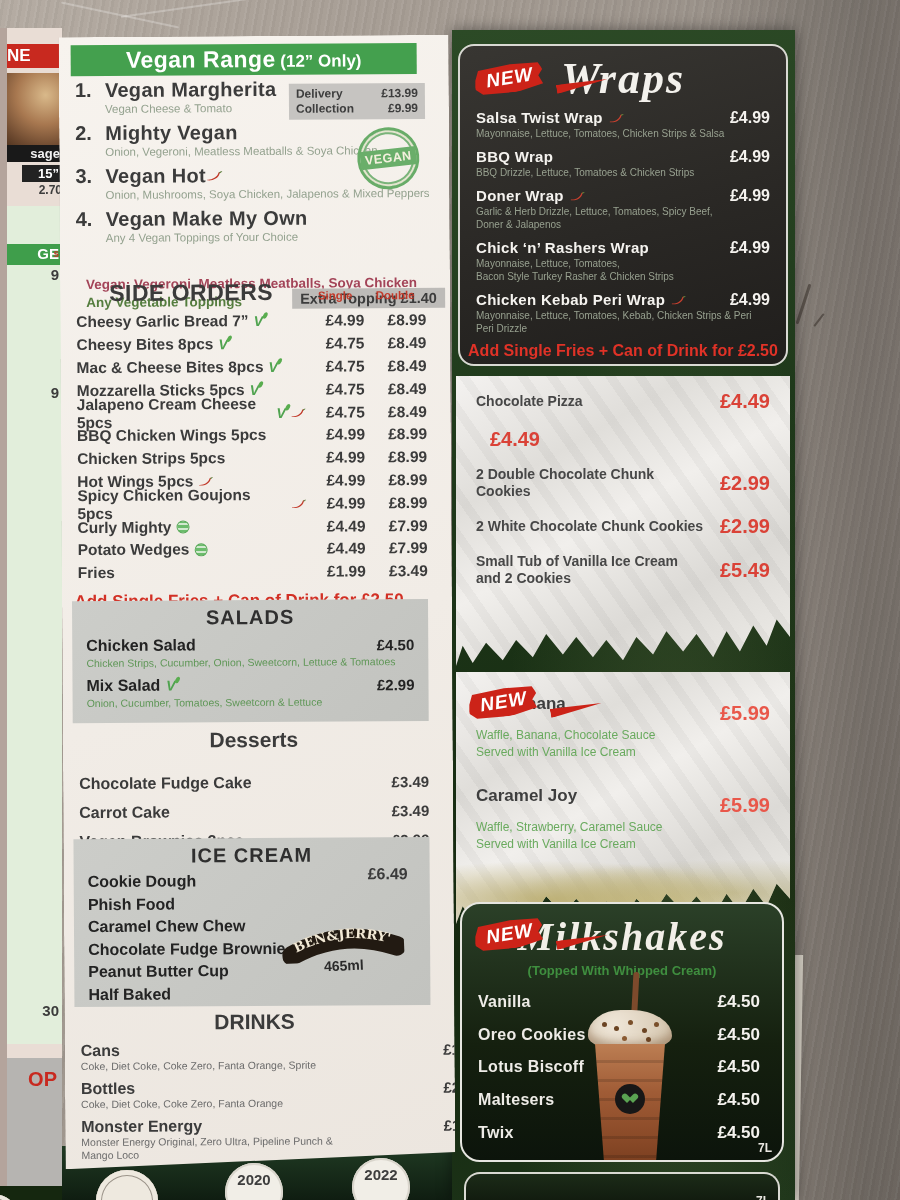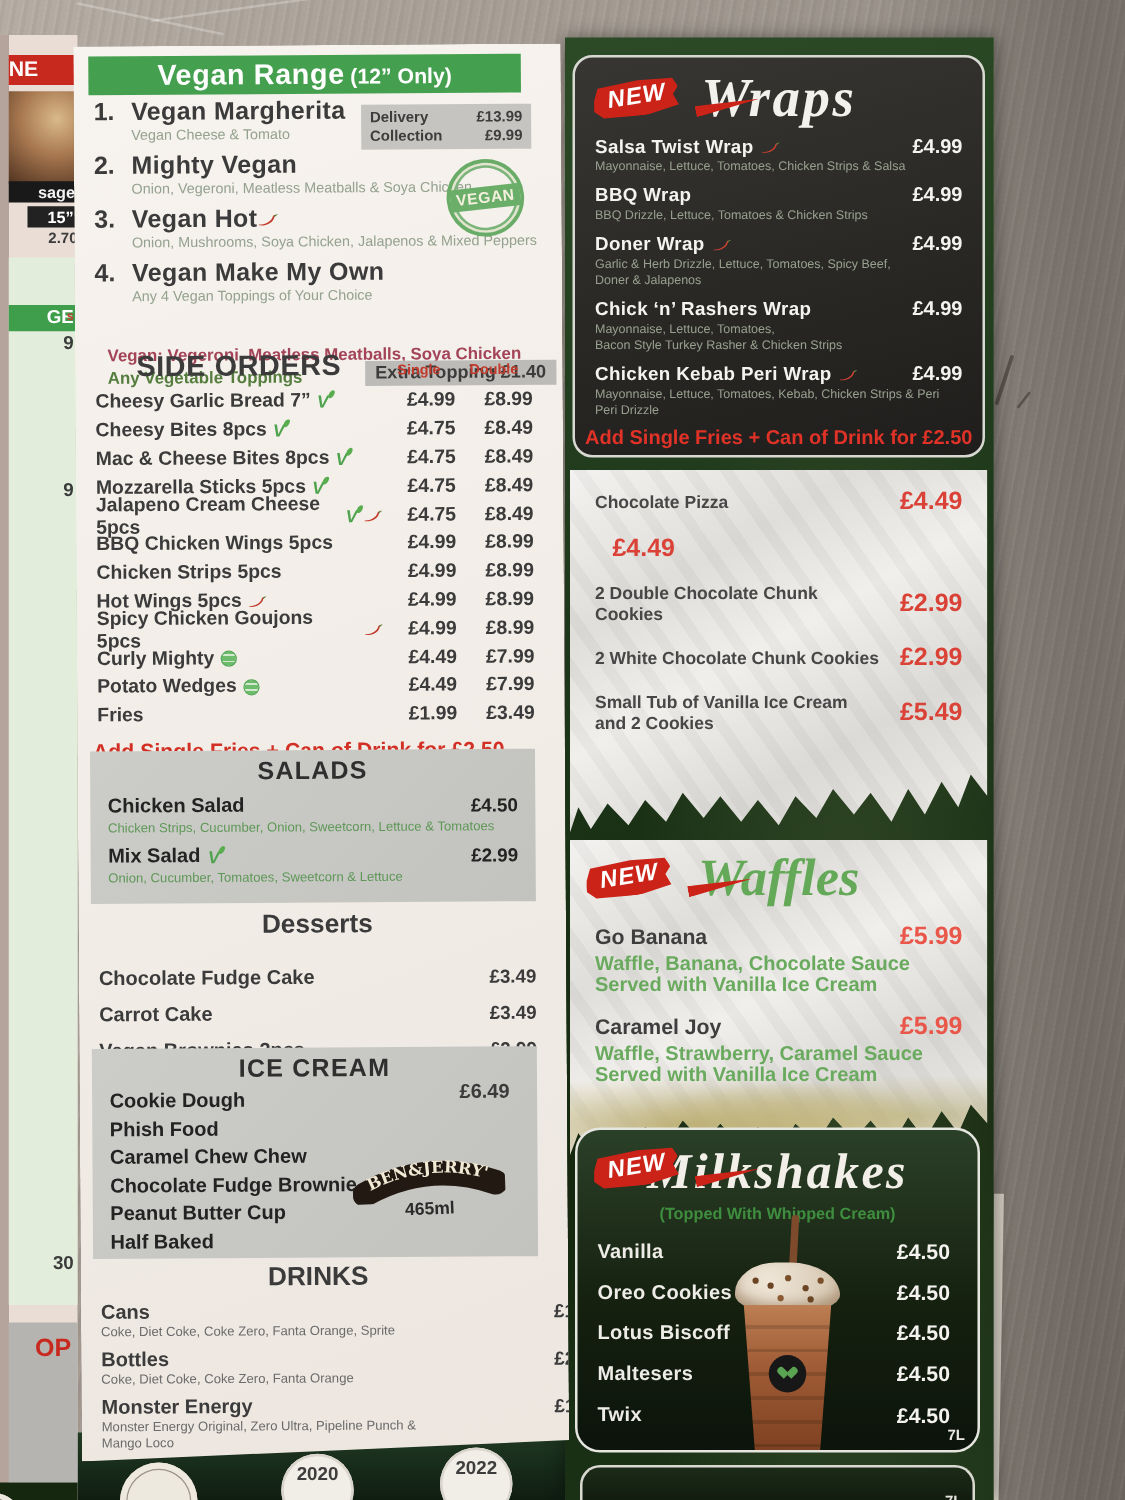--- a/index.html
+++ b/index.html
@@ -170,22 +170,22 @@
   .waffles-title { text-align:center; font-size:42px; line-height:50px; padding-top:6px; color:#63a957; }
   .glitter { position:absolute; left:0; right:0; bottom:0; height:70px; pointer-events:none;
     background:
       radial-gradient(ellipse at 28% 65%, rgba(186,172,108,.85), rgba(186,172,108,0) 60%),
       radial-gradient(ellipse at 58% 75%, rgba(205,192,132,.75), rgba(205,192,132,0) 55%),
       radial-gradient(ellipse at 82% 55%, rgba(168,158,100,.55), rgba(168,158,100,0) 60%); }
   .wf-items { padding:10px 20px 0 20px; position:relative; z-index:1; }
   .wf-item { margin-bottom:13px; }
   .wf-head { display:flex; align-items:center; }
   .wf-name { font-size:17px; font-weight:bold; color:#3e3e3e; }
-  .wf-price { margin-left:auto; font-size:20px; font-weight:bold; color:#e9574a; }
-  .wf-desc { font-size:16px; font-weight:bold; color:#69aa5e; line-height:17px; margin-top:2px; white-space:pre-line; }
+  .wf-price { margin-left:auto; font-size:20px; font-weight:bold; color:#e9574a;margin-top:20px; }
+  .wf-desc { font-size:12px; font-weight:normal; color:#69aa5e; line-height:17px; margin-top:2px; white-space:pre-line; }
 
   .milkshakes-panel { position:absolute; left:8px; top:872px; width:324px; height:260px; border-radius:20px;
     border:2px solid #e6e6e0; background:linear-gradient(180deg,#2b4028 0%, #15200f 55%, #0c140b 100%); overflow:hidden; }
   .mk-title { text-align:center; font-size:40px; line-height:46px; padding-top:10px; color:#f2efe8; letter-spacing:2px; }
   .mk-sub { text-align:center; font-size:13px; font-weight:bold; color:#3f8e3f; margin-top:3px; }
   .mk-rows { padding:8px 16px 0 16px; }
   .mk-row { display:flex; justify-content:space-between; align-items:center; height:32.6px; }
   .mk-name { font-size:16px; font-weight:bold; color:#eeece7; letter-spacing:.3px; }
   .mk-price { font-size:17px; font-weight:bold; color:#f4f2ee; padding-right:6px; }
   .mk-7l { position:absolute; right:10px; bottom:5px; color:#e9e7e1; font-size:12px; font-weight:bold; }
@@ -710,21 +710,20 @@
 
             </div>
             <div class="wd-price">£5.49</div>
           </div>
         </div>
     </div>
 
     <div class="waffles-panel paper torn">
       <div class="new-ribbon" style="left:12px;top:16px;">NEW</div>
       <div class="ribbon-tail" style="left:94px;top:32px;"></div>
-      <div class="waffles-title script">Waffles</div>
       <div class="wf-items">
 
           <div class="wf-item">
             <div class="wf-head">
               <span class="wf-name">Go Banana</span>
               <span class="wf-price">£5.99</span>
             </div>
             <div class="wf-desc">Waffle, Banana, Chocolate Sauce
 Served with Vanilla Ice Cream</div>
           </div>

